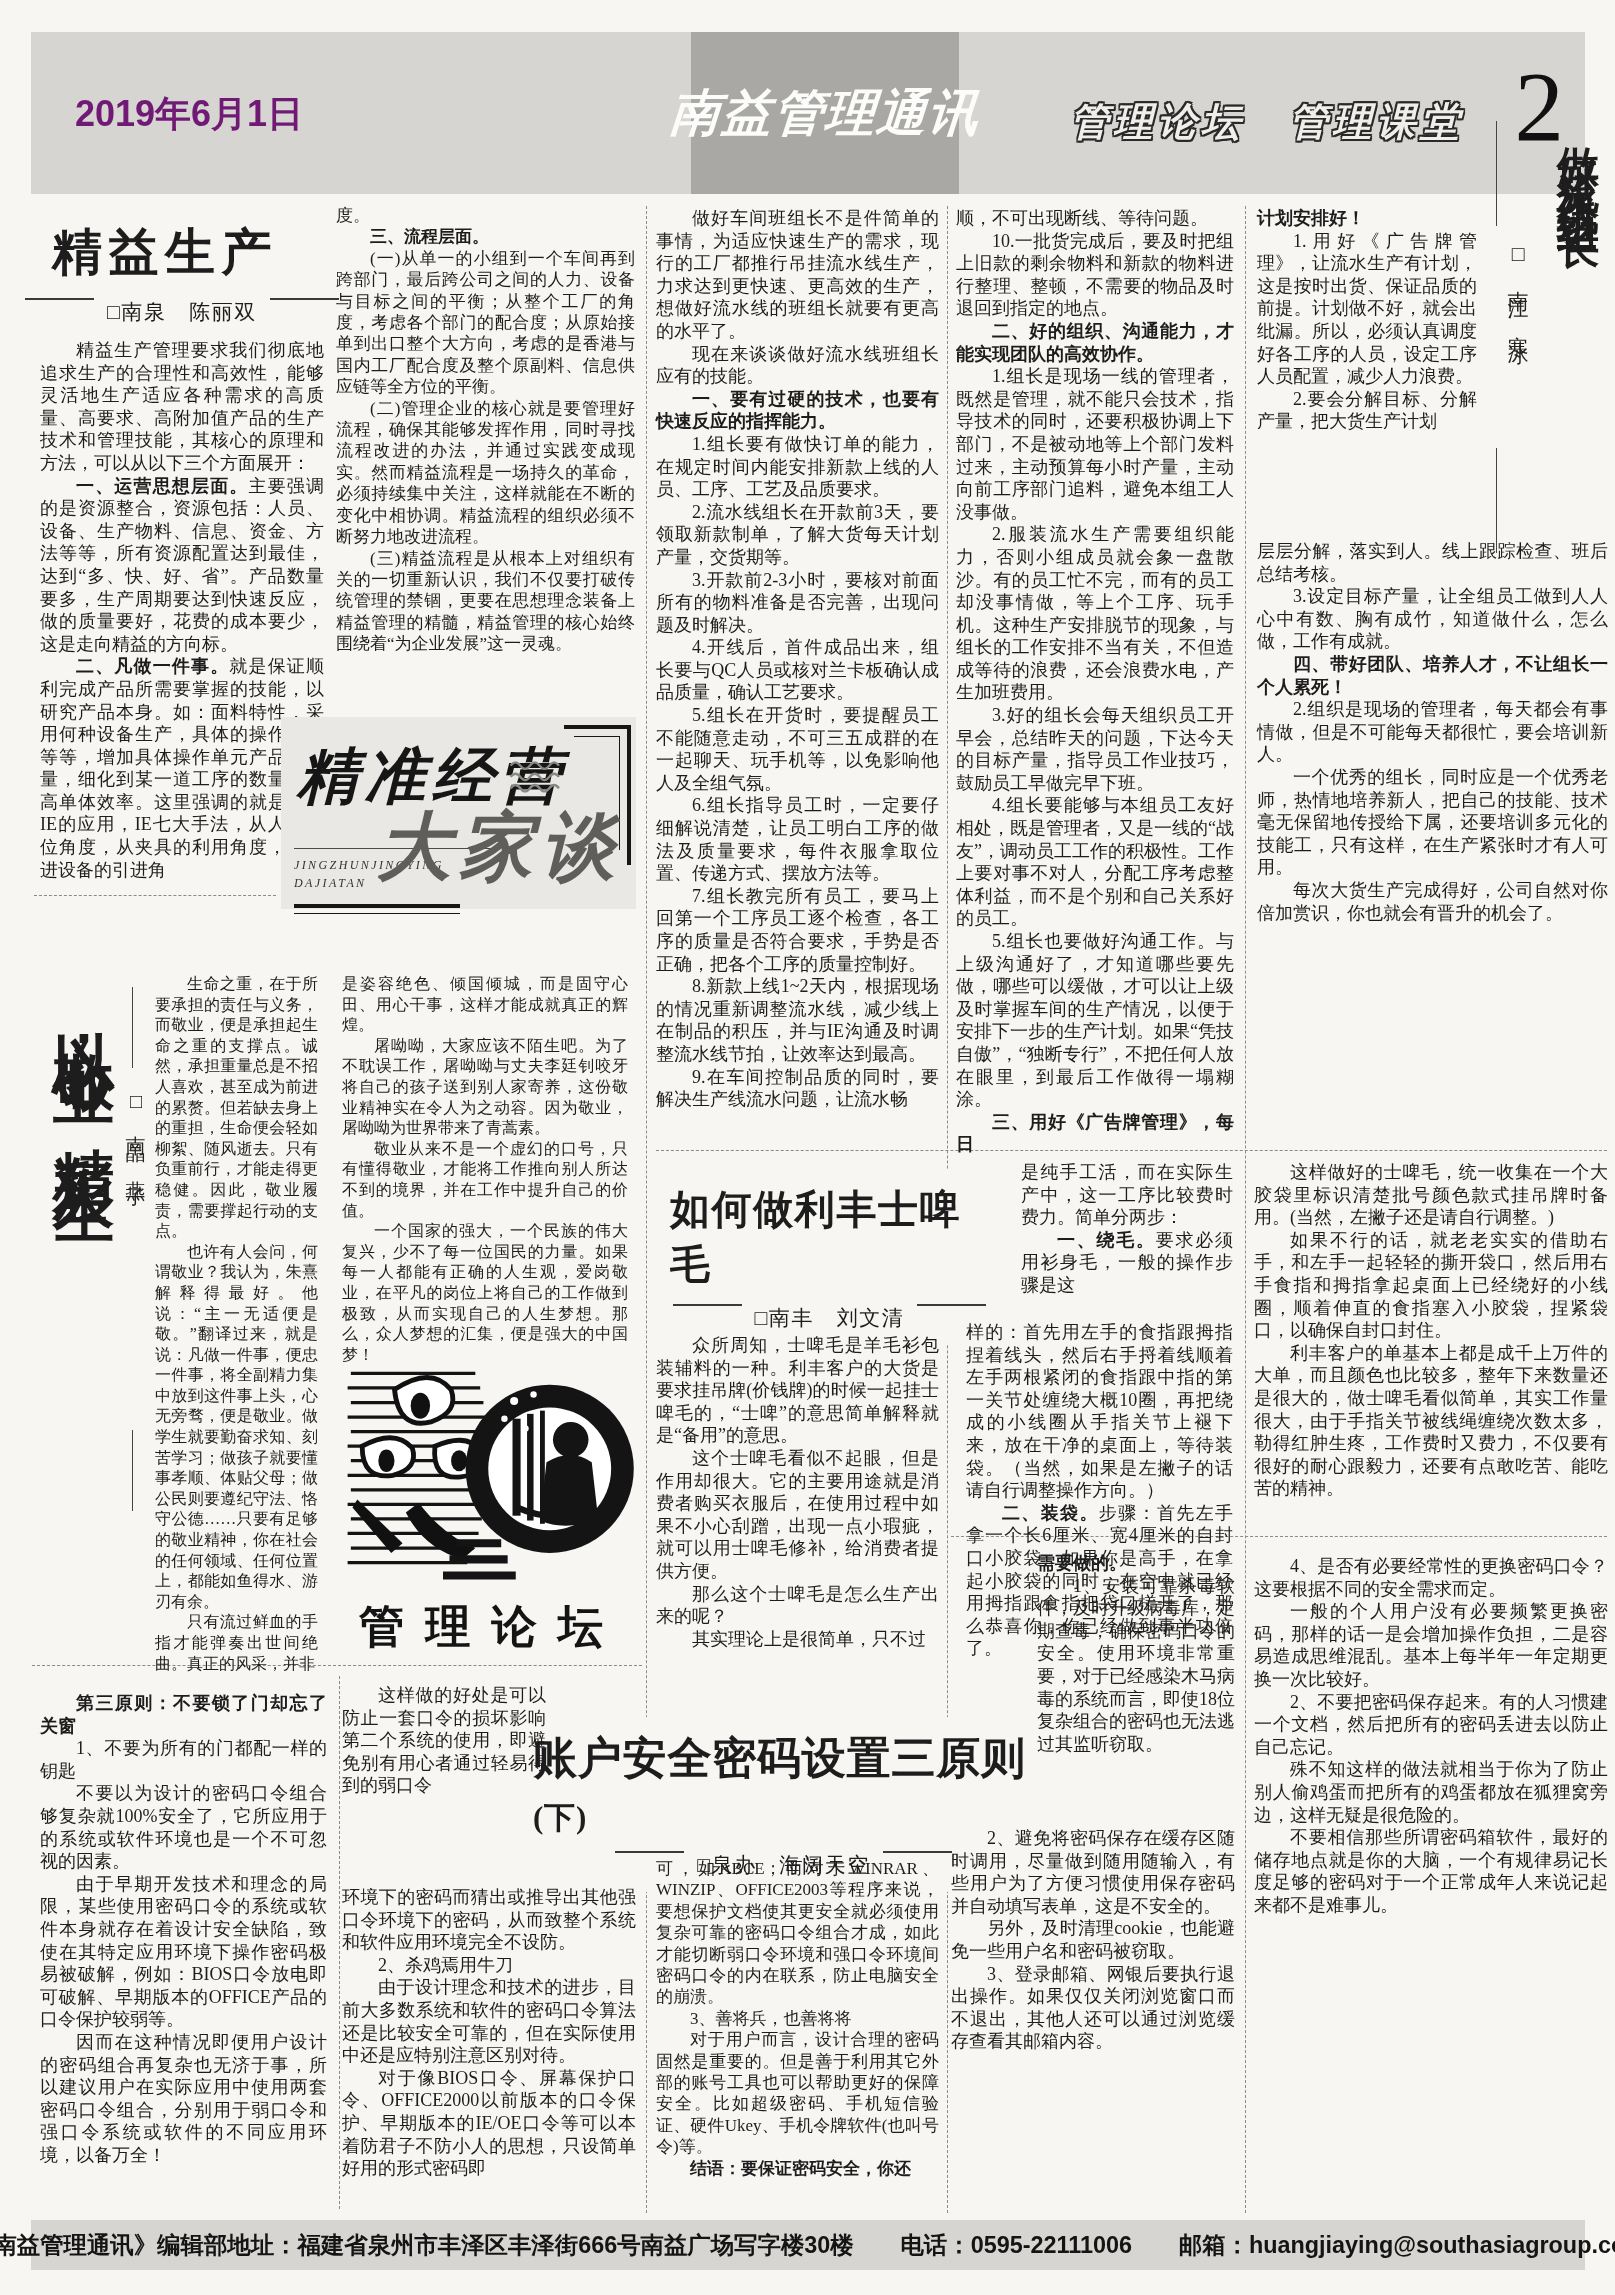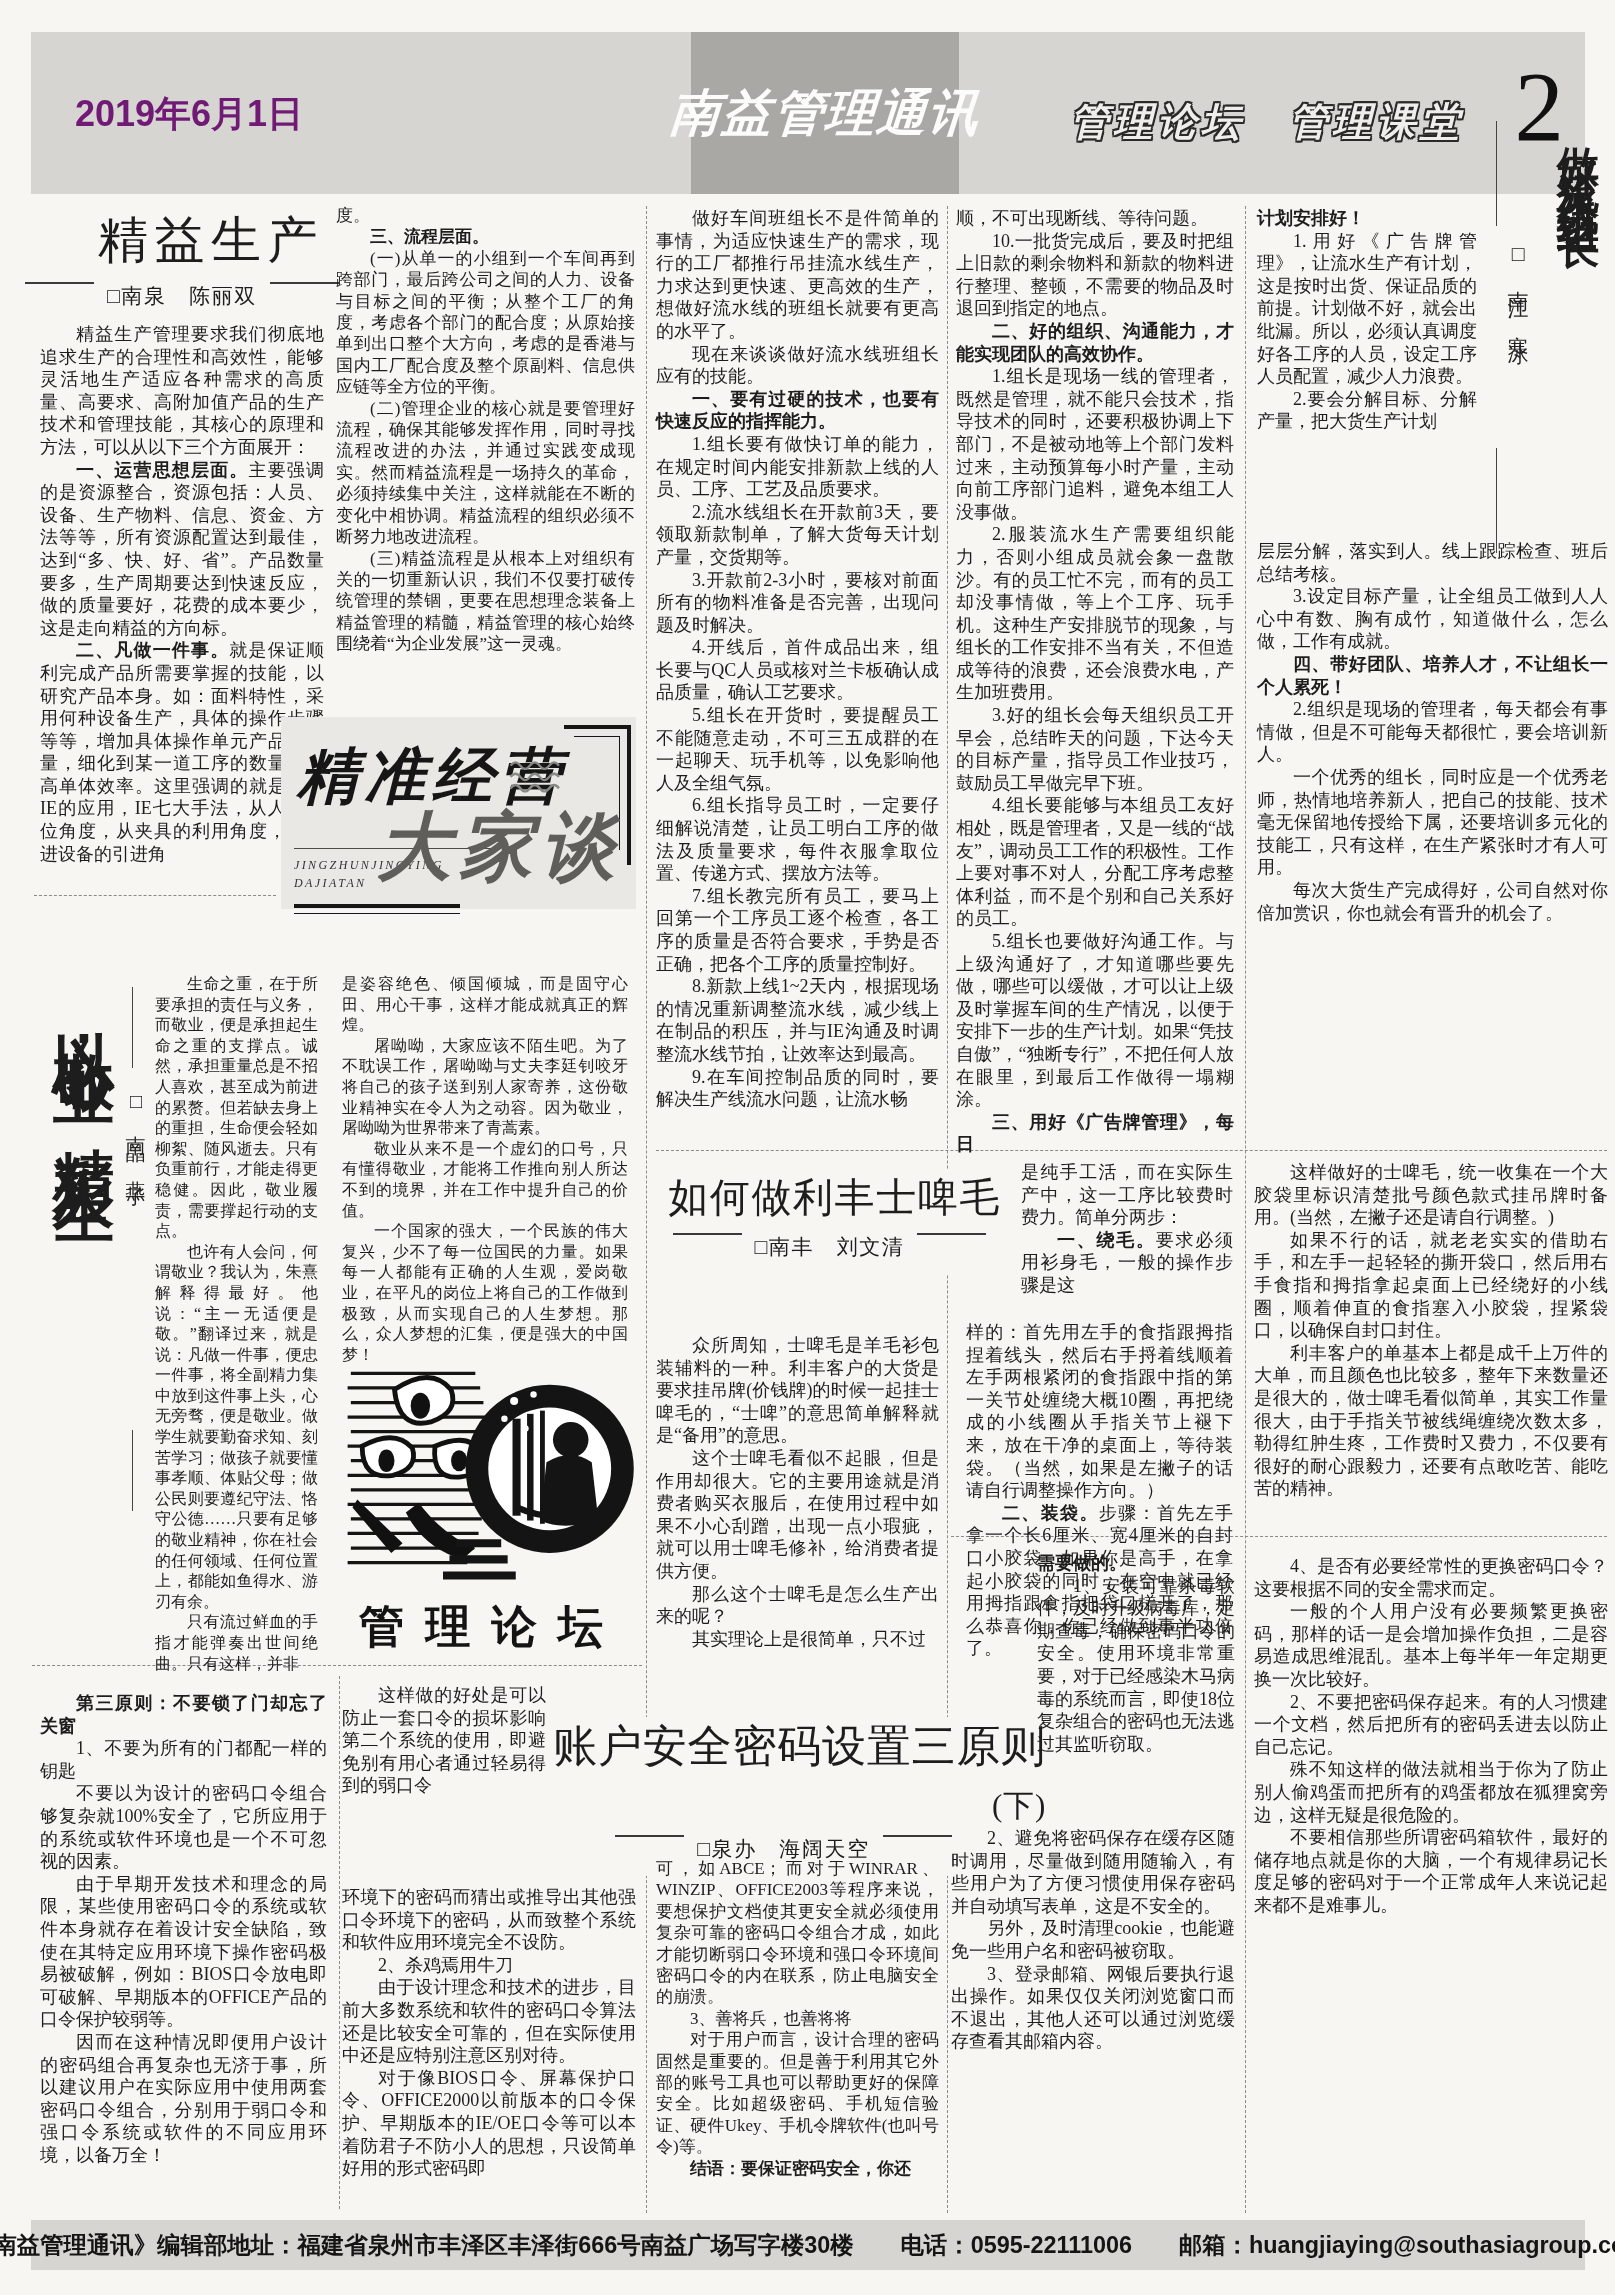--- a/index.html
+++ b/index.html
@@ -19,21 +19,21 @@
                     1.6px 1.6px #2a2a2a,-1.6px -1.6px #2a2a2a,1.6px -1.6px #2a2a2a,-1.6px 1.6px #2a2a2a;}
   .pagenum{position:absolute;right:21px;top:18px;font-size:99px;color:#111;}
   
   .col{position:absolute;text-align:justify;}
   .para{margin:0;text-indent:2em;font-size:18px;line-height:22.6px;}
   .para.cont{text-indent:0;}
   .ph{font-family:"Liberation Sans","DejaVu Sans",sans-serif;font-weight:700;}
   .byrow{display:flex;align-items:flex-start;justify-content:center;gap:13px;margin:8px 0 13px 0;}
   .byrule{flex:0 0 69px;height:1.6px;background:#3a3a3a;}
   .byname{font-size:21px;white-space:nowrap;letter-spacing:1.6px;}
-  .htitle{font-weight:400;text-align:right;margin:0;}
+  .htitle{font-weight:700;text-align:left;margin:12px;}
   
   .vdash{position:absolute;width:0;border-left:1.6px dashed #8a8a86;}
   .hdash{position:absolute;height:0;border-top:1.6px dashed #8a8a86;}
   
   .lean-title{font-size:50px;letter-spacing:6.5px;}
   .a1c1{left:40px;top:207px;width:284px;}
   .a1c2{left:336px;top:205px;width:299px;}
   .a1c2 .para{font-size:17px;line-height:21.4px;}
   
   .promo{position:absolute;left:281px;top:717px;width:355px;height:192px;background:#e9e8e4;}
@@ -209,21 +209,21 @@
   </div>
 
   <div class="ded">
     <div class="ded-vtitle">以心敬业，精彩人生</div>
     <div class="ded-by">□南晶　燕子</div>
     <div class="vrule" style="left:132px;top:987px;height:81px;"></div>
     <div class="vrule" style="left:132px;top:1430px;height:81px;"></div>
     <div class="col d-c1">
         <p class="para"><span>生命之重，在于所要承担的责任与义务，而敬业，便是承担起生命之重的支撑点。诚然，承担重量总是不招人喜欢，甚至成为前进的累赘。但若缺去身上的重担，生命便会轻如柳絮、随风逝去。只有负重前行，才能走得更稳健。因此，敬业履责，需要撑起行动的支点。</span></p>
         <p class="para"><span>也许有人会问，何谓敬业？我认为，朱熹解释得最好。他说：“主一无适便是敬。”翻译过来，就是说：凡做一件事，便忠一件事，将全副精力集中放到这件事上头，心无旁骛，便是敬业。做学生就要勤奋求知、刻苦学习；做孩子就要懂事孝顺、体贴父母；做公民则要遵纪守法、恪守公德……只要有足够的敬业精神，你在社会的任何领域、任何位置上，都能如鱼得水、游刃有余。</span></p>
-        <p class="para"><span>只有流过鲜血的手指才能弹奏出世间绝曲。只有这样，并非</span></p>
+        <p class="para"><span>只有流过鲜血的手指才能弹奏出世间绝曲。真正的风采，并非</span></p>
       </div>
     <div class="col d-c2">
         <p class="para cont"><span>是姿容绝色、倾国倾城，而是固守心田、用心干事，这样才能成就真正的辉煌。</span></p>
         <p class="para"><span>屠呦呦，大家应该不陌生吧。为了不耽误工作，屠呦呦与丈夫李廷钊咬牙将自己的孩子送到别人家寄养，这份敬业精神实在令人为之动容。因为敬业，屠呦呦为世界带来了青蒿素。</span></p>
         <p class="para"><span>敬业从来不是一个虚幻的口号，只有懂得敬业，才能将工作推向别人所达不到的境界，并在工作中提升自己的价值。</span></p>
         <p class="para"><span>一个国家的强大，一个民族的伟大复兴，少不了每一位国民的力量。如果每一人都能有正确的人生观，爱岗敬业，在平凡的岗位上将自己的工作做到极致，从而实现自己的人生梦想。那么，众人梦想的汇集，便是强大的中国梦！</span></p>
       </div>
   </div>
 
   <svg class="illus" viewBox="0 0 360 408">

